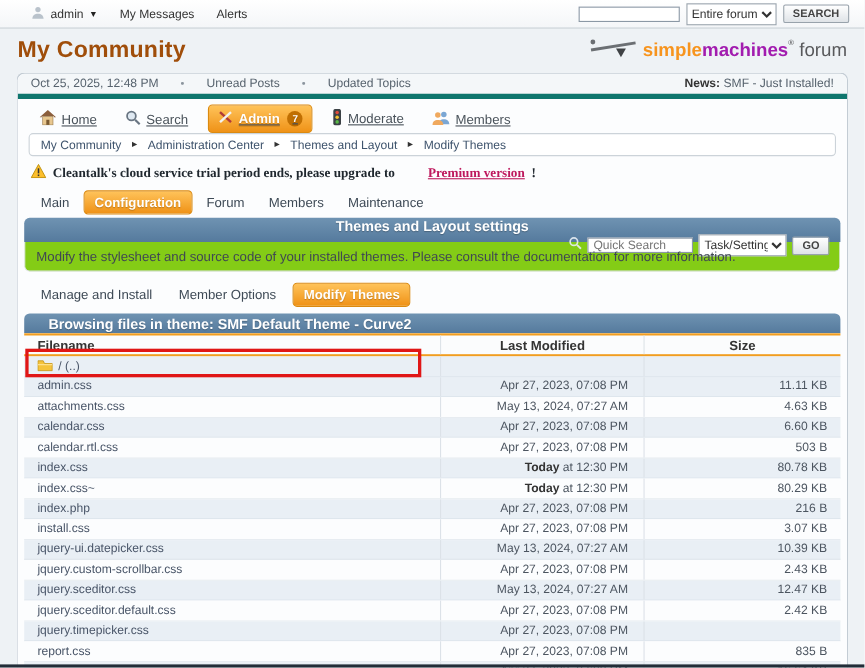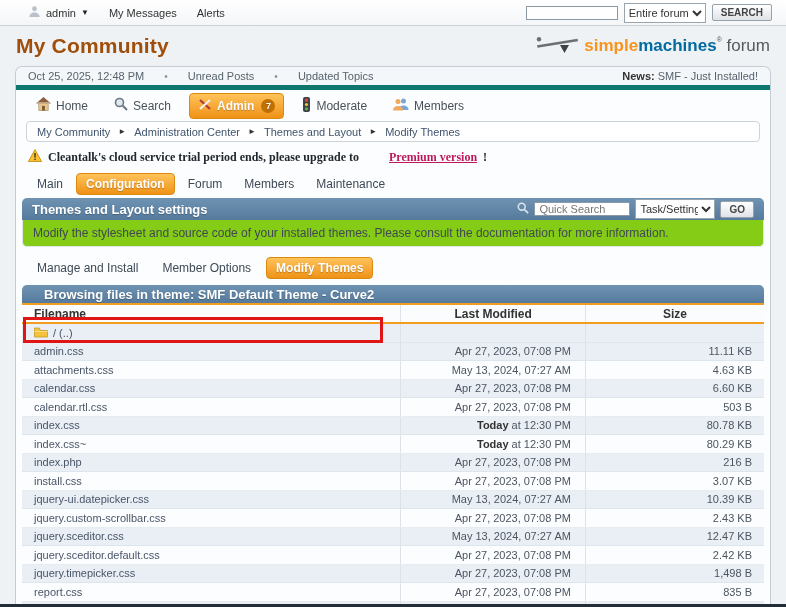--- a/index.html
+++ b/index.html
@@ -31,39 +31,39 @@
     background: linear-gradient(#ffffff, #dfe3e7); border: 1px solid #98a2ab;
     border-radius: 2px; font-size: 10px; font-weight: bold; color: #444;
     padding: 2px 8px; font-family: "Liberation Sans", sans-serif; cursor: pointer;
   }
   
   .masthead { height: 40px; display: flex; align-items: center; padding: 0 16px; }
   .community-title { font-size: 21px; font-weight: bold; color: #a04e0a; letter-spacing: .2px; }
   .logo { margin-left: auto; display: flex; align-items: center; gap: 4px; }
   .logo-text { font-size: 17px; font-weight: bold; }
   .logo-simple { color: #f7941d; }
-  .logo-machines { color: #0369a1; }
+  .logo-machines { color: #a21caf; }
   .logo-reg { font-size: 7px; color: #58595b; vertical-align: top; font-weight: normal; }
   .logo-forum { color: #58595b; font-weight: normal; }
   
   .wrapper {
     margin: 0 15px; width: 756px; height: 541px;
     background: #fcfdfe; border: 1px solid #c3ccd4; border-bottom: none;
     border-radius: 7px 7px 0 0; overflow: hidden; position: relative;
   }
   .infostrip {
     height: 23px; background: #f4f7f9; border-bottom: 5px solid #0f766e;
     border-radius: 7px 7px 0 0; display: flex; align-items: center; gap: 20px;
     padding: 0 12px; font-size: 11px; color: #57636e;
   }
   .infostrip .bullet { color: #8a949d; font-size: 10px; }
   .infostrip .right { margin-left: auto; }
   .news-label { font-weight: bold; color: #333; }
   
-  .mainnav { height: 31px; display: flex; align-items: center; gap: 10px; padding: 0 12px; font-size: 12px; color: #49525a; }
+  .mainnav { height: 31px; display: flex; align-items: flex-end; gap: 10px; padding: 0 12px; font-size: 12px; color: #49525a; text-decoration: underline; }
   .navitem { display: inline-flex; align-items: center; gap: 5px; padding: 4px 8px; cursor: pointer; }
   .pill-active {
     background: linear-gradient(#ffc35a, #ef9217); border: 1px solid #db8a10;
     border-radius: 4px; color: #fff; font-weight: bold; text-shadow: 0 1px 1px rgba(90,50,0,.35);
   }
   .nav-badge {
     background: #c06f02; border-radius: 50%; width: 14px; height: 14px; line-height: 14px;
     font-size: 9px; font-weight: bold; color: #fff; text-align: center; margin-left: 2px;
   }
   
@@ -78,21 +78,21 @@
   .warnrow { margin: 7px 12px 0; display: flex; align-items: center; gap: 6px;
     font-size: 12px; font-weight: bold; color: #20282f; height: 16px; font-family: Liberation Serif, serif; }
   .warnrow a { color: #be185d; text-decoration: underline; cursor: pointer; margin-left: 24px; }
   
   .tabrow { margin: 9px 12px 0; display: flex; align-items: center; gap: 4px; font-size: 12px; color: #3e4a56; height: 20px; }
   .tabrow .tab { padding: 3px 9px; cursor: pointer; }
   
   .bluebar {
     margin: 4px 6px 0; height: 22px; border-radius: 5px 5px 0 0;
     background: linear-gradient(#6f93b2, #557a9d);
-    display: flex; align-items: center; padding: 0 10px;
+    display: flex; align-items: center; padding: 0 10px; flex-direction: column;
   }
   .bluebar .bartitle { color: #fff; font-weight: bold; font-size: 13px; text-shadow: 0 1px 1px rgba(0,0,0,.25); }
   .bluebar .controls { margin-left: auto; display: flex; align-items: center; gap: 5px; }
   .descbox {
     margin: 0 6px; background: #84cc16; border: 1px solid #e0e5ea; border-top: none;
     border-radius: 0 0 5px 5px; padding: 6px 10px; font-size: 12px; color: #404852;
   }
   .subtabs { margin: 11px 12px 0; display: flex; align-items: center; gap: 6px; font-size: 12px; color: #3e4a56; height: 20px; }
   .subtabs .tab { padding: 3px 9px; cursor: pointer; }
   
@@ -397,21 +397,20 @@
             <span>jquery.sceditor.default.css</span>
           </div>
           <div class="cell c-mod">Apr 27, 2023, 07:08 PM</div>
           <div class="cell c-size">2.42 KB</div>
         </div>
         <div class="trow shade-light">
           <div class="cell c-name">
             <span>jquery.timepicker.css</span>
           </div>
           <div class="cell c-mod">Apr 27, 2023, 07:08 PM</div>
-          <div class="cell c-size">1,498 B</div>
         </div>
         <div class="trow shade-white">
           <div class="cell c-name">
             <span>report.css</span>
           </div>
           <div class="cell c-mod">Apr 27, 2023, 07:08 PM</div>
           <div class="cell c-size">835 B</div>
         </div>
         <div class="trow shade-light">
           <div class="cell c-name"></div>

